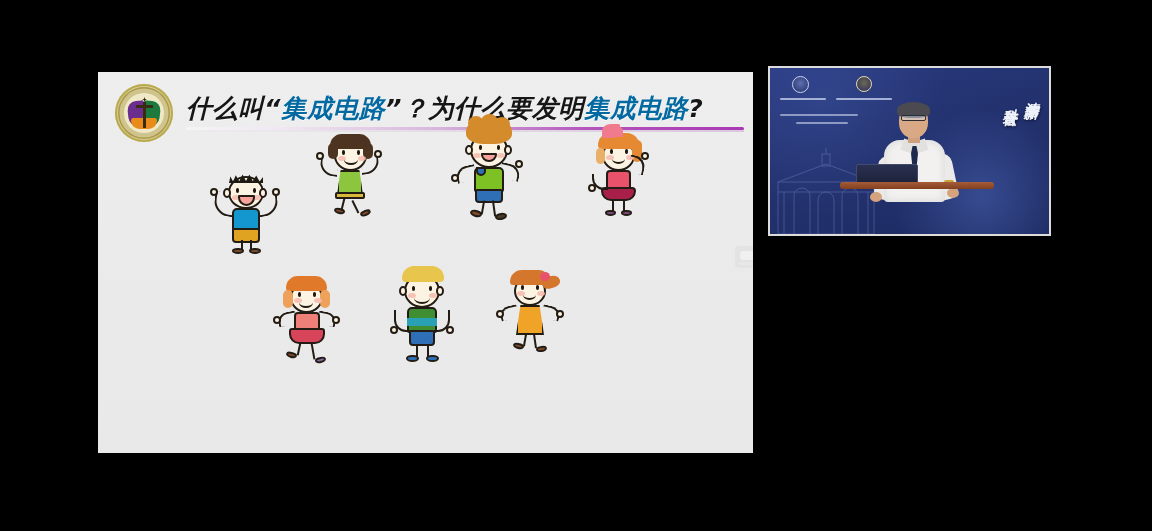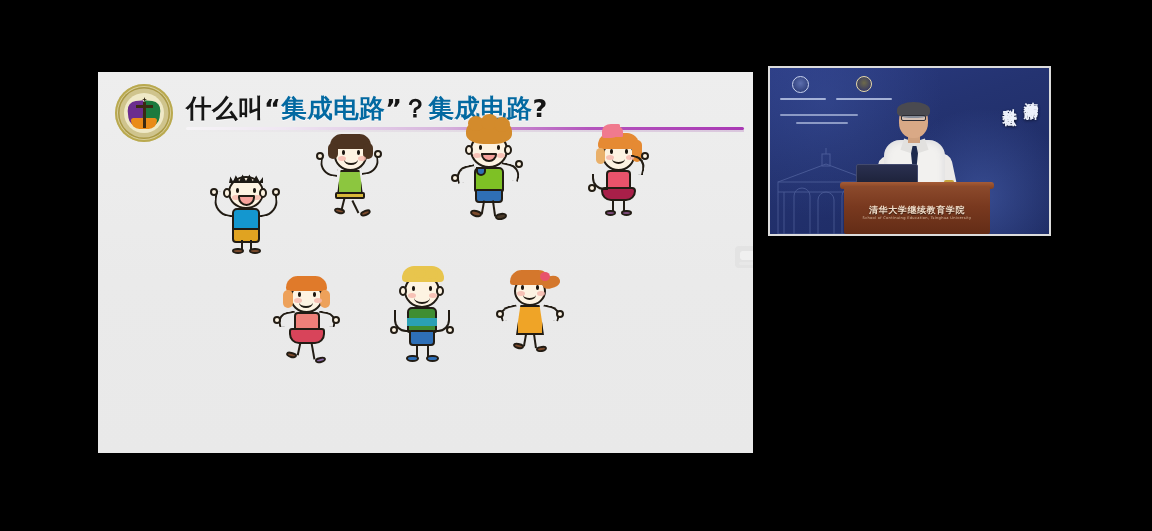--- a/index.html
+++ b/index.html
@@ -1,17 +1,17 @@
 <!DOCTYPE html>
 <html><head>
 <meta charset="utf-8">
 <style>
   html,body{margin:0;padding:0;background:#000;}
   body{width:1152px;height:531px;overflow:hidden;font-family:"DejaVu Sans","Liberation Sans",sans-serif;}
-  #screen{position:relative;width:1152px;height:531px;background:#000;overflow:hidden;}
+  #screen{position:relative;width:1152px;height:531px;background:#000;overflow:hidden;font-style:italic;}
 
   
   #slide{position:absolute;left:98px;top:72px;width:655px;height:381px;
          background:#ececec;overflow:hidden;}
   #slide-inner{position:absolute;inset:0;background:linear-gradient(180deg,#eeeeee 0%,#eaeaea 55%,#e9e9e9 100%);}
 
   
   #slide-logo{position:absolute;left:17px;top:12px;width:58px;height:58px;border-radius:50%;
     background:#d9cf9a;
     box-shadow:inset 0 0 0 2px #b9a94f;overflow:hidden;}
@@ -145,20 +145,21 @@
         <div class="spark"></div>
       </div>
     </div>
 
     <div id="slide-title">
       <span class="blk">什么叫</span>
       <span class="blk">“</span>
       <span class="red">集成电路</span>
       <span class="blk">”</span>
       <span class="blk">？</span>
+      <span class="blk"> 为什么要发明</span>
       <span class="red">集成电路</span>
       <span class="blk">?</span>
     </div>
     <div id="title-divider"></div>
     <div id="title-divider-shadow"></div>
 
     <div>
 
       <div class="kid" style="left:110px;top:94px;width:74px;height:86px;">
         <div class="head" style="left:20px;top:10px;width:36px;height:33px;"></div>
@@ -377,19 +378,15 @@
       <div id="sp-hair"></div>
       <div id="sp-glass"></div>
       <div id="sp-watch"></div>
       <div id="sp-handR"></div>
       <div id="sp-handL"></div>
     </div>
 
     <div id="laptop"></div>
     <div id="laptop-base"></div>
     <div id="podium-top"></div>
-    <div id="podium">
-      <div id="podium-text">清华大学继续教育学院</div>
-      <div id="podium-sub">School of Continuing Education, Tsinghua University</div>
-    </div>
   </div>
 
 </div>
 
 </body></html>

